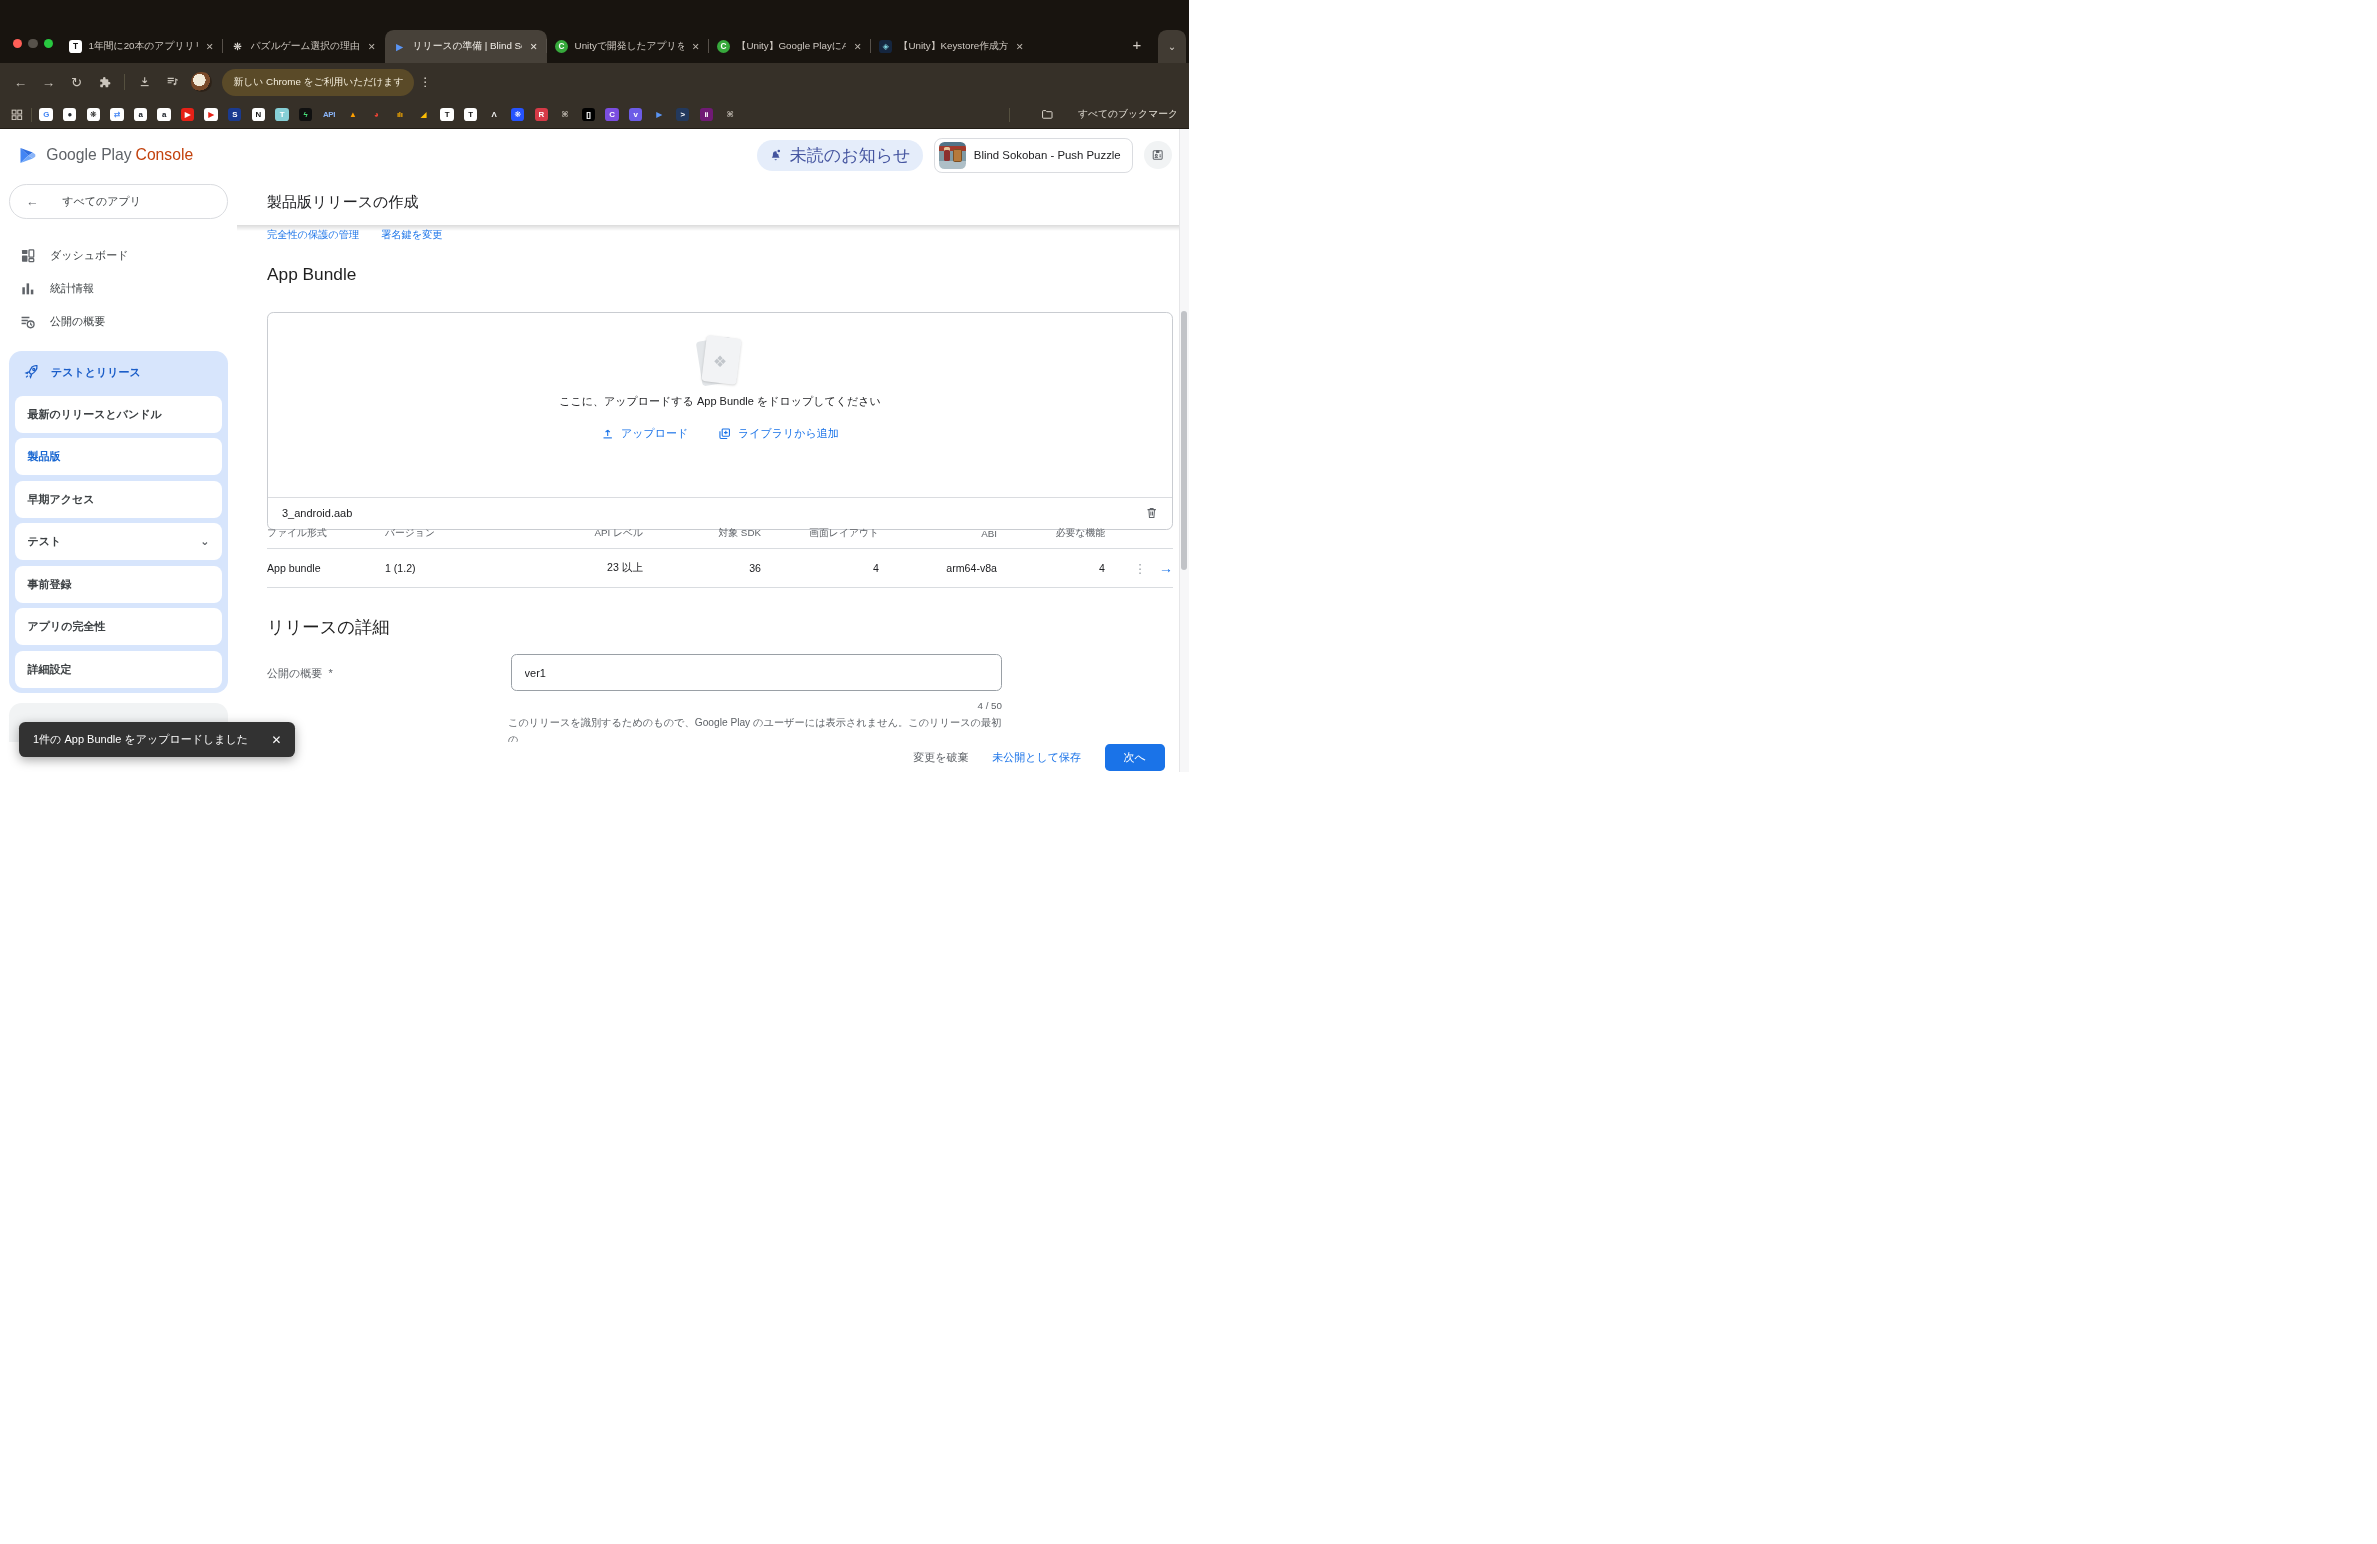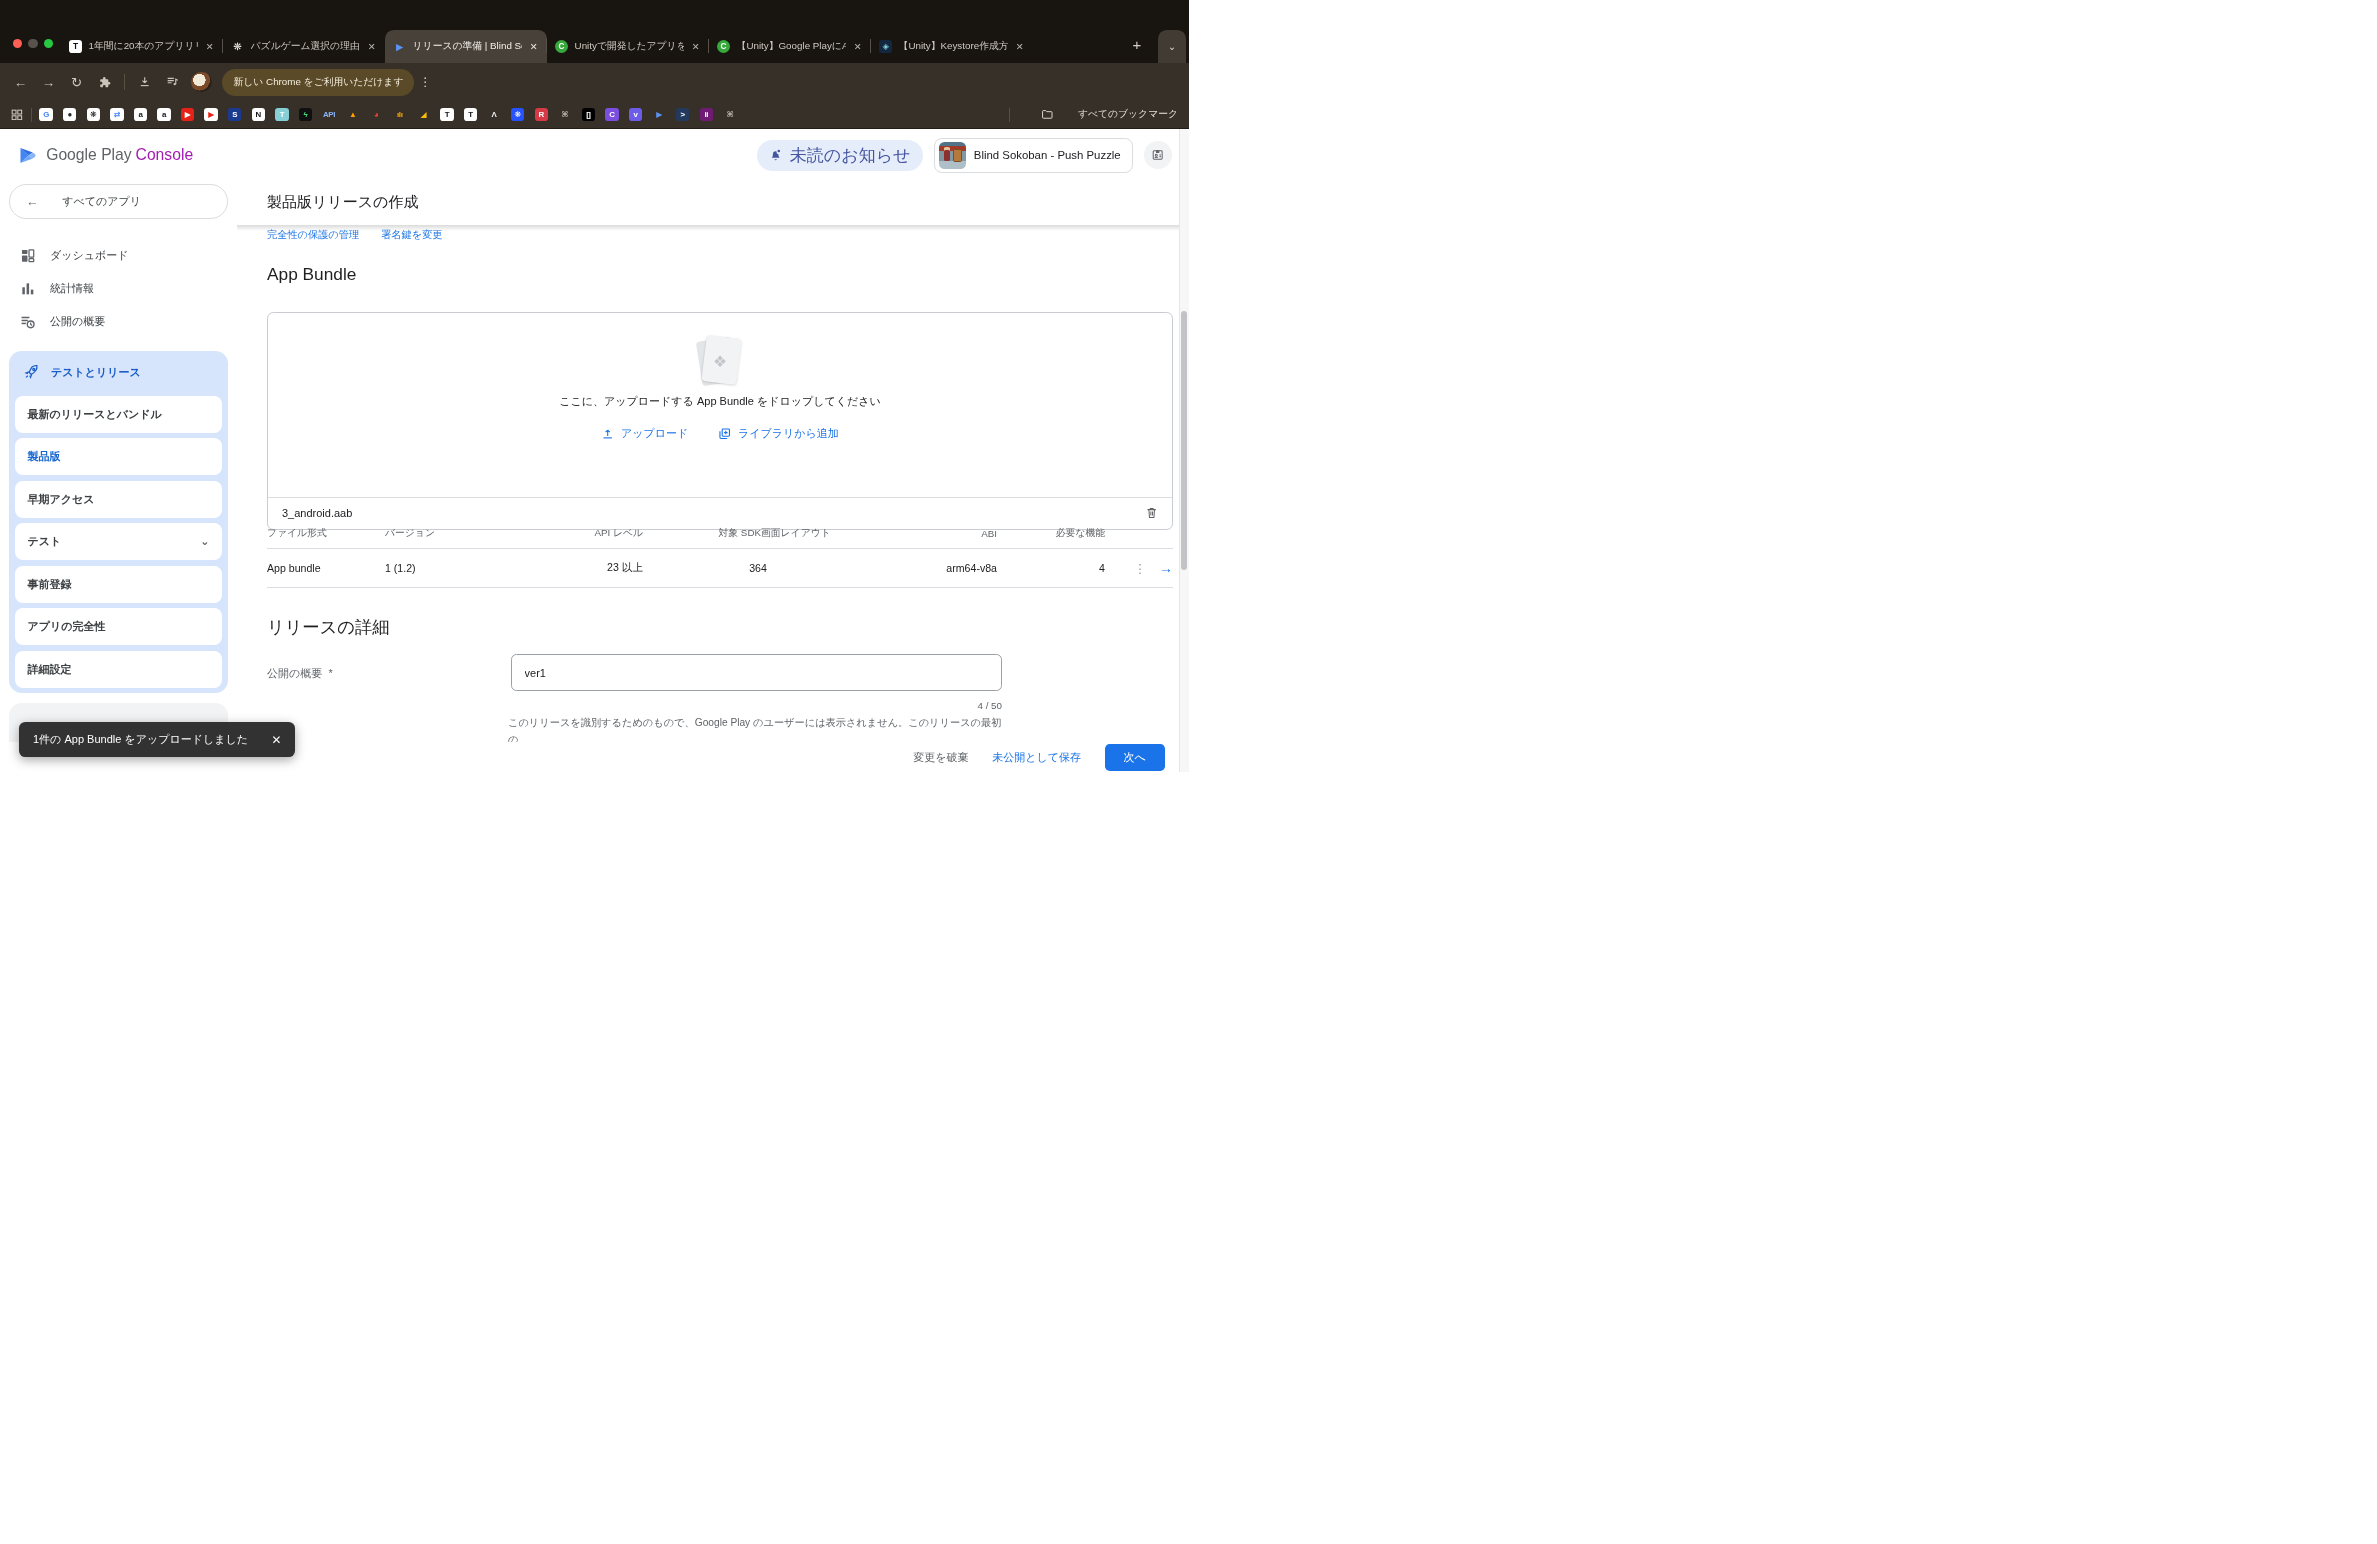--- a/index.html
+++ b/index.html
@@ -39,21 +39,21 @@
 
   .bookmarksbar { position:absolute; top:101px; left:0; right:0; height:28px; background:#363028; border-bottom:0.8px solid #211c16; display:flex; align-items:center; padding:0 11px; color:#cbc5bc; }
   .bm-sep { width:0.8px; height:14px; background:#55503f; margin:0 7.9px; }
   .favrow { display:flex; align-items:center; gap:10.2px; }
   .bm-fav { width:13.4px; height:13.4px; border-radius:3.1px; display:flex; align-items:center; justify-content:center; font-size:7.9px; font-weight:bold; letter-spacing:-0.4px; overflow:hidden; }
   .bm-right { margin-left:auto; display:flex; align-items:center; gap:24px; color:#e4dfd6; font-size:9.8px; }
 
   
   .appheader { position:absolute; top:129px; left:0; right:0; height:52px; background:#fff; display:flex; align-items:center; padding:0 17.3px; }
   .logo { display:flex; align-items:center; gap:7.9px; font-size:15.7px; }
-  .logo-gray { color:#5f6368; } .logo-blue { color:#a21caf; margin-left:3.9px; }
+  .logo-gray { color:#5f6368; } .logo-blue { color:#c2410c; margin-left:3.9px; }
   .hdr-right { margin-left:auto; display:flex; align-items:center; gap:11px; }
   .notif { height:31px; border-radius:15.7px; background:#e5edfa; color:#44549f; font-size:17px; display:flex; align-items:center; gap:7px; padding:0 12.6px; }
   .appsel { height:35px; border:0.8px solid #dadce0; border-radius:7.9px; background:#fff; display:flex; align-items:center; gap:7.9px; padding:0 11px 0 3.9px; font-size:11.4px; color:#202124; }
   .appicon { width:27px; height:27px; border-radius:5.5px; position:relative; overflow:hidden;
     background:linear-gradient(180deg,#527488 0 16%, #a23a2c 16% 33%, #7e99a4 33% 72%, #aebfc7 72%); }
   .appicon .char { position:absolute; left:5.5px; top:8.6px; width:5.5px; height:11px; background:#8c2f2f; border-radius:1.6px; }
   .appicon .head { position:absolute; left:5.5px; top:5.5px; width:5.5px; height:4.7px; background:#e8c49a; border-radius:1.6px; }
   .appicon .box { position:absolute; right:3.9px; top:7.9px; width:9.4px; height:12.6px; background:#b5793b; border:1.2px solid #7c4f22; border-radius:1.6px; }
   .badgebtn { width:28px; height:28px; border-radius:50%; background:#f1f3f4; display:flex; align-items:center; justify-content:center; color:#5f6368; }
   .headerline { position:absolute; top:181px; left:237px; right:0; height:0.8px; background:#e8eaed; }
@@ -91,21 +91,21 @@
   .filerow { border-top:0.8px solid #dadce0; height:32px; display:flex; align-items:center; padding:0 14px; color:#202124; }
   .filerow .trash { margin-left:auto; color:#5f6368; }
 
   .table { position:absolute; top:338px; left:30px; width:906px; }
   .trow { display:flex; align-items:center; }
   .thead { height:30px; color:#5f6368; font-size:9.8px; border-bottom:0.8px solid #d9dce0; }
   .tbody { height:39px; color:#202124; font-size:10.6px; border-bottom:0.8px solid #d9dce0; }
   .c { white-space:nowrap; }
   .c1 { width:118px; } .c2 { width:118px; }
   .c3 { width:140px; text-align:right; } .c4 { width:118px; text-align:right; }
-  .c5 { width:118px; } .c6 { width:118px; text-align:right; }
+  .c5 { width:118px; text-align:right; } .c6 { width:118px; text-align:right; }
   .c7 { width:108px; text-align:right; }
   .ticons { margin-left:auto; display:flex; align-items:center; gap:12.6px; }
   .dots { color:#9aa0a6; font-size:12.6px; }
   .rowarrow { color:#1a73e8; font-size:14px; font-weight:bold; }
 
   .detailsheading { position:absolute; top:434px; left:30px; font-size:17.3px; font-weight:500; color:#1f1f1f; }
   .fieldlabel { position:absolute; top:485px; left:30px; color:#5f6368; font-size:11px; }
   .namefield { position:absolute; top:473px; left:274px; width:491px; height:37px; border:0.8px solid #9aa0a6; border-radius:5.5px; font-size:11px; color:#202124; padding:0 12.6px; font-family:inherit; background:#fff; }
   .counter { position:absolute; top:519px; left:274px; width:491px; text-align:right; color:#5f6368; font-size:9.8px; }
   .helptext { position:absolute; top:533px; left:271px; width:503px; color:#5f6368; font-size:10.2px; line-height:17.3px; }

